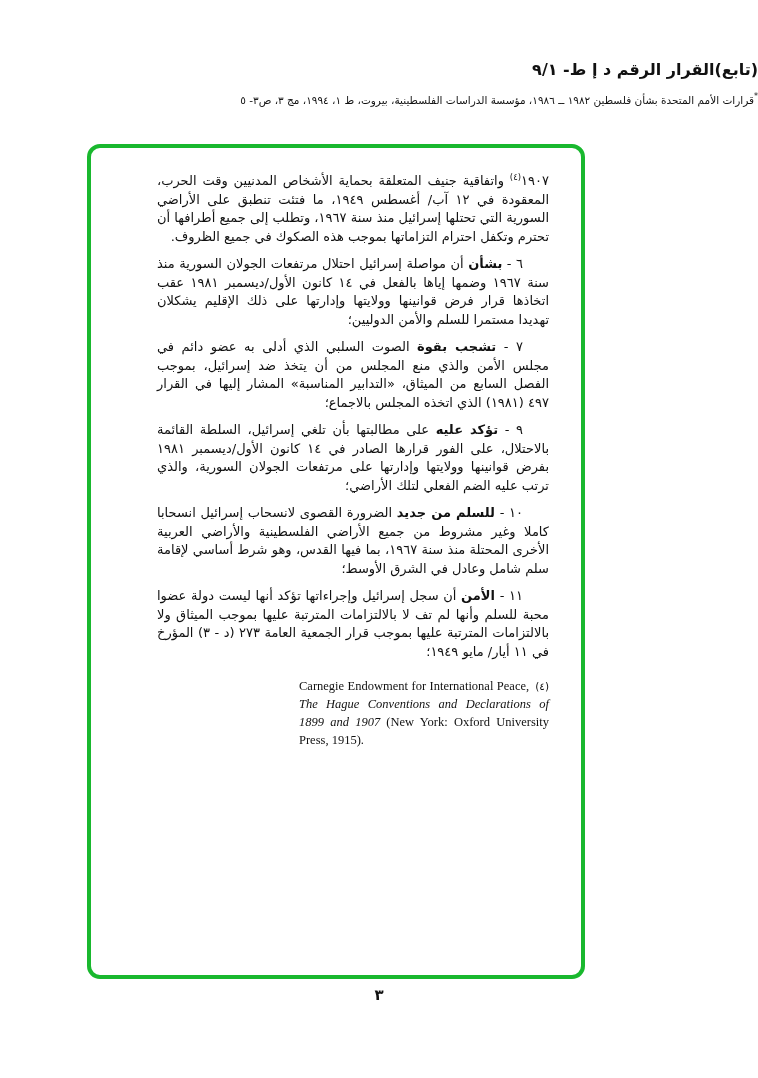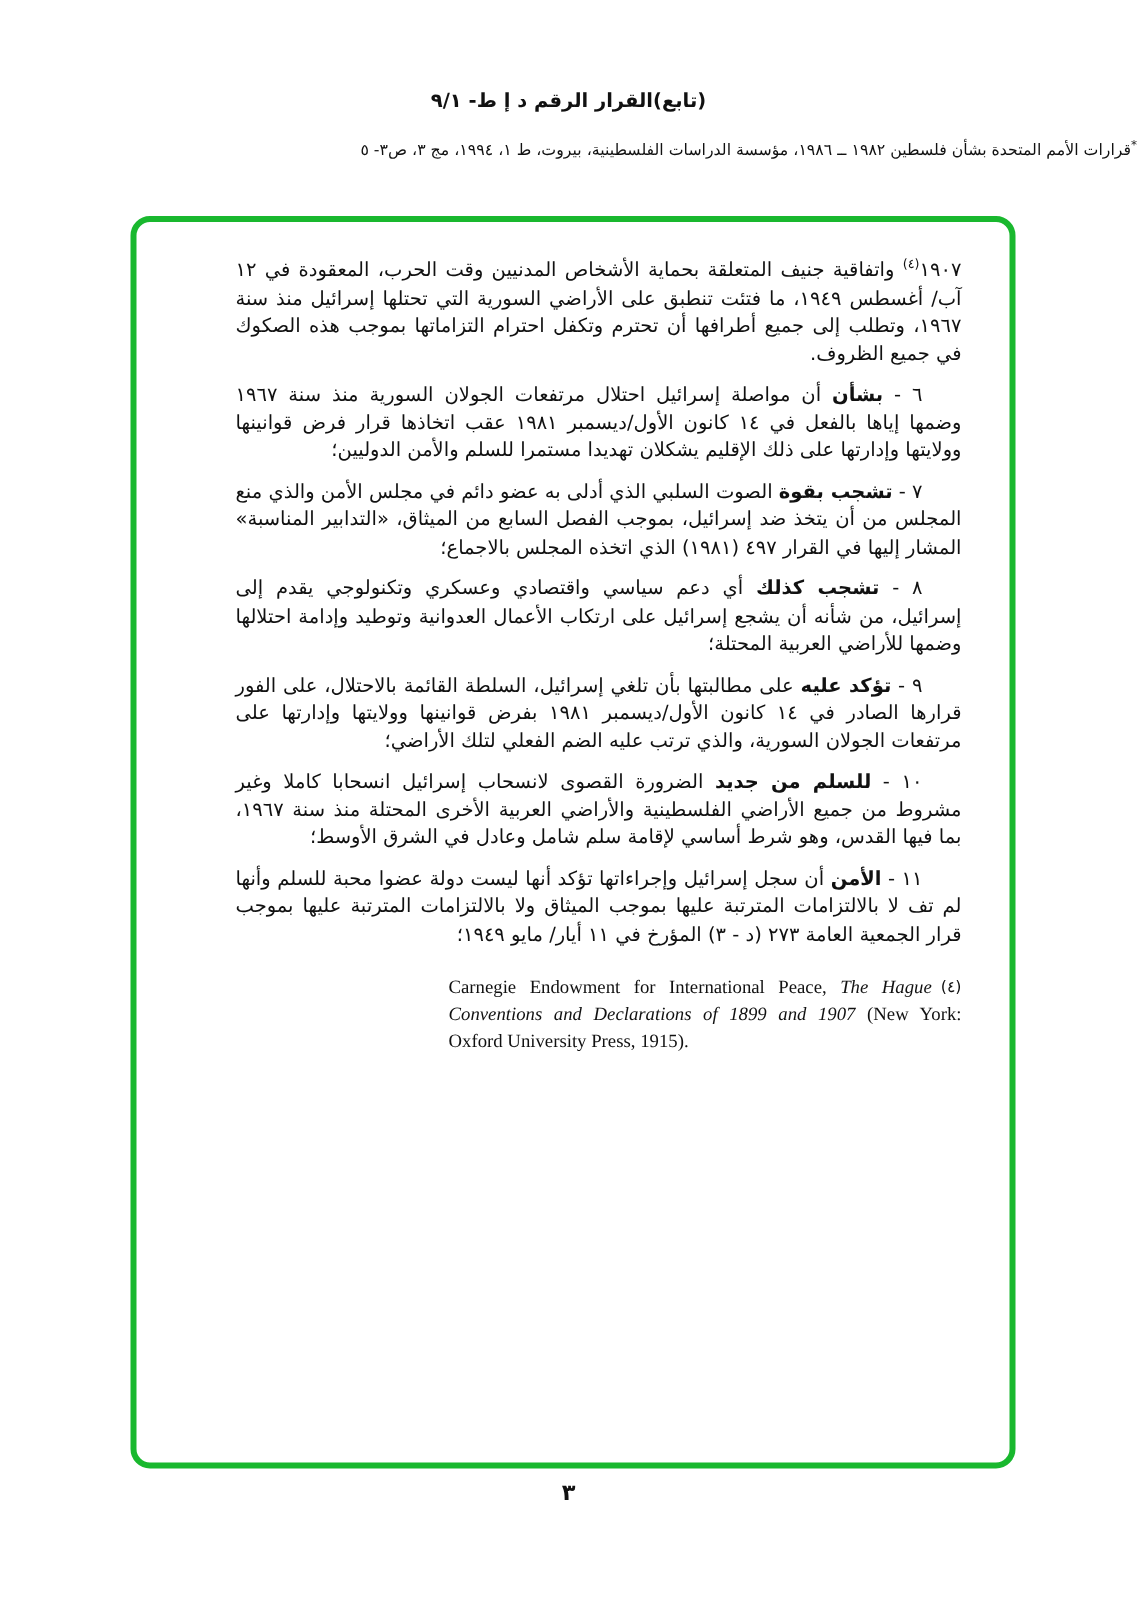--- a/index.html
+++ b/index.html
@@ -4,32 +4,32 @@
 <style>
   * { margin:0; padding:0; box-sizing:border-box; }
   html,body { background:#ffffff; }
   body {
     width:758px; height:1078px; position:relative;
     font-family:"DejaVu Sans", sans-serif;
     color:#111;
   }
   .header-title {
     position:absolute; top:60px; left:0; width:758px;
-    text-align:center; direction:rtl;
-    font-weight:bold; font-size:13px; letter-spacing:.2px;
+    direction:rtl;
+    font-weight:bold; font-size:16px; letter-spacing:.2px;
   }
   .header-source {
     position:absolute; top:92px; left:0; width:758px;
     text-align:right; direction:rtl;
     font-size:10.5px;
   }
   .header-source sup { font-size:8px; }
   .green-box {
     position:absolute; left:87px; top:144px;
-    width:590px; height:835px;
+    width:498px; height:835px;
     border:4px solid #19b82e;
     border-radius:13px;
     padding:24px 32px 16px 66px;
     background:#ffffff;
     overflow:hidden;
   }
   .arabic-body {
     direction:rtl; text-align:justify;
     font-size:13px; line-height:18.5px;
   }
@@ -64,21 +64,20 @@
 
 <div class="green-box">
   <div class="arabic-body">
 
     <p class="para"><span>١٩٠٧</span><sup>(٤)</sup><span> واتفاقية جنيف المتعلقة بحماية الأشخاص المدنيين وقت الحرب، المعقودة في ١٢ آب/ أغسطس ١٩٤٩، ما فتئت تنطبق على الأراضي السورية التي تحتلها إسرائيل منذ سنة ١٩٦٧، وتطلب إلى جميع أطرافها أن تحترم وتكفل احترام التزاماتها بموجب هذه الصكوك في جميع الظروف.</span></p>
 
     <p class="para numbered"><span>٦ - </span><span class="lead">بشأن</span><span> أن مواصلة إسرائيل احتلال مرتفعات الجولان السورية منذ سنة ١٩٦٧ وضمها إياها بالفعل في ١٤ كانون الأول/ديسمبر ١٩٨١ عقب اتخاذها قرار فرض قوانينها وولايتها وإدارتها على ذلك الإقليم يشكلان تهديدا مستمرا للسلم والأمن الدوليين؛</span></p>
 
     <p class="para numbered"><span>٧ - </span><span class="lead">تشجب بقوة</span><span> الصوت السلبي الذي أدلى به عضو دائم في مجلس الأمن والذي منع المجلس من أن يتخذ ضد إسرائيل، بموجب الفصل السابع من الميثاق، «التدابير المناسبة» المشار إليها في القرار ٤٩٧ (١٩٨١) الذي اتخذه المجلس بالاجماع؛</span></p>
 
-    <p class="para numbered"><span>٨ - </span><span class="lead">تشجب كذلك</span><span> أي دعم سياسي واقتصادي وعسكري وتكنولوجي يقدم إلى إسرائيل، من شأنه أن يشجع إسرائيل على ارتكاب الأعمال العدوانية وتوطيد وإدامة احتلالها وضمها للأراضي العربية المحتلة؛</span></p>
 
     <p class="para numbered"><span>٩ - </span><span class="lead">تؤكد عليه</span><span> على مطالبتها بأن تلغي إسرائيل، السلطة القائمة بالاحتلال، على الفور قرارها الصادر في ١٤ كانون الأول/ديسمبر ١٩٨١ بفرض قوانينها وولايتها وإدارتها على مرتفعات الجولان السورية، والذي ترتب عليه الضم الفعلي لتلك الأراضي؛</span></p>
 
     <p class="para numbered"><span>١٠ - </span><span class="lead">للسلم من جديد</span><span> الضرورة القصوى لانسحاب إسرائيل انسحابا كاملا وغير مشروط من جميع الأراضي الفلسطينية والأراضي العربية الأخرى المحتلة منذ سنة ١٩٦٧، بما فيها القدس، وهو شرط أساسي لإقامة سلم شامل وعادل في الشرق الأوسط؛</span></p>
 
     <p class="para numbered"><span>١١ - </span><span class="lead">الأمن</span><span> أن سجل إسرائيل وإجراءاتها تؤكد أنها ليست دولة عضوا محبة للسلم وأنها لم تف لا بالالتزامات المترتبة عليها بموجب الميثاق ولا بالالتزامات المترتبة عليها بموجب قرار الجمعية العامة ٢٧٣ (د - ٣) المؤرخ في ١١ أيار/ مايو ١٩٤٩؛</span></p>
 
   </div>
 
   <div class="footnote"><span class="fn-marker">(٤)</span><span>Carnegie Endowment for International Peace, </span><span class="fn-title">The Hague Conventions and Declarations of 1899 and 1907</span><span> (New York: Oxford University Press, 1915).</span></div>

